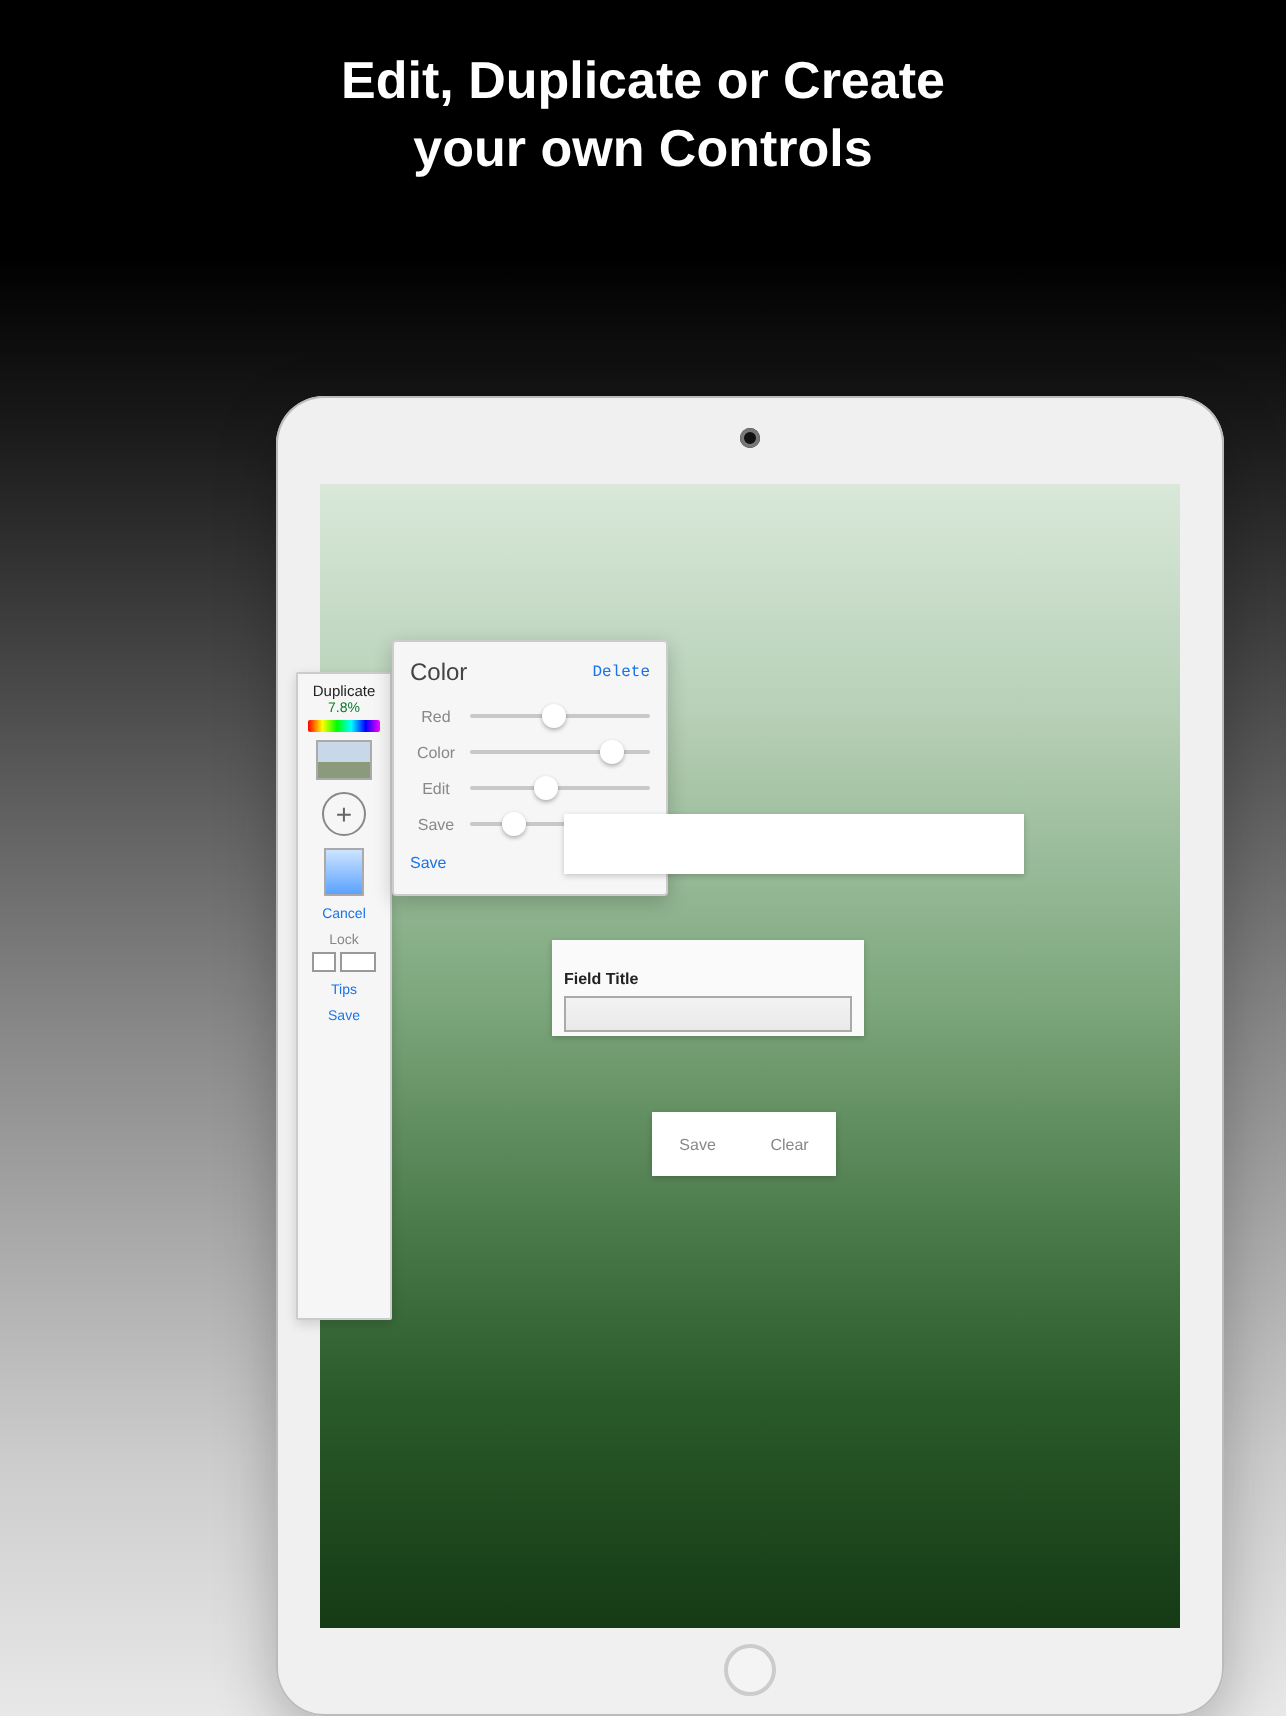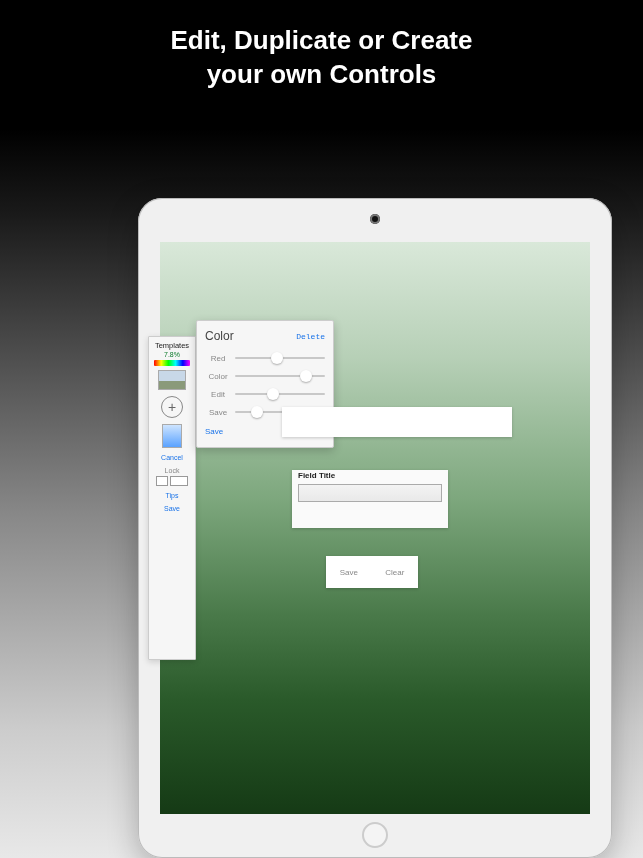--- a/index.html
+++ b/index.html
@@ -132,23 +132,23 @@
     .slider-row .lbl { width: 26px; color: #888; font-size: 8px; }
     .slider { flex: 1; height: 2px; background: #c8c8c8; position: relative; border-radius: 2px; }
     .slider .knob { position: absolute; top: -5px; width: 12px; height: 12px; background: #fff; border-radius: 50%; box-shadow: 0 1px 2px rgba(0,0,0,0.3); cursor: pointer; }
     .color-popover .save { color: #1a73e8; font-size: 8px; margin-top: 6px; cursor: pointer; }
     
     .white-bar {
       position: absolute; left: 122px; top: 165px; width: 230px; height: 30px;
       background: #fff; box-shadow: 0 1px 3px rgba(0,0,0,0.2);
     }
     .field-panel {
-      position: absolute; left: 132px; top: 228px; width: 156px; height: 58px;
+      position: absolute; left: 116px; top: 228px; width: 156px; height: 48px;
       background: #fafafa; box-shadow: 0 1px 3px rgba(0,0,0,0.2);
-      padding: 1px 6px;
+      padding: 15px 6px;
     }
     .field-panel .ft { font-size: 8px; font-weight: bold; color: #222; margin-bottom: 4px; }
     .field-panel .inp { width: 100%; height: 18px; border: 1px solid #aaa; background: linear-gradient(#f3f3f3,#e9e9e9); }
     .btn-panel {
       position: absolute; left: 166px; top: 314px; width: 92px; height: 32px;
       background: #fff; box-shadow: 0 1px 3px rgba(0,0,0,0.2);
       display: flex; align-items: center; justify-content: space-around;
       font-size: 8px; color: #888;
     }
     .btn-panel span { cursor: pointer; padding: 0 4px; }
@@ -159,21 +159,21 @@
 <div class="headline">
   <div>Edit, Duplicate or Create</div>
   <div>your own Controls</div>
 </div>
 
 <div class="ipad-frame">
   <div class="ipad-camera"></div>
   <div class="ipad-screen">
 
     <div class="controls-panel">
-      <div class="title">Templates</div>
+      <div class="title">Duplicate</div>
       <div class="pct">7.8%</div>
       <div class="rainbow"></div>
       <div class="thumb"></div>
       <div class="plus-btn">
         <span>+</span>
       </div>
       <div class="color-swatch"></div>
       <div class="link">Cancel</div>
       <div class="gray-label">Lock</div>
       <div class="lock-thumbs">

